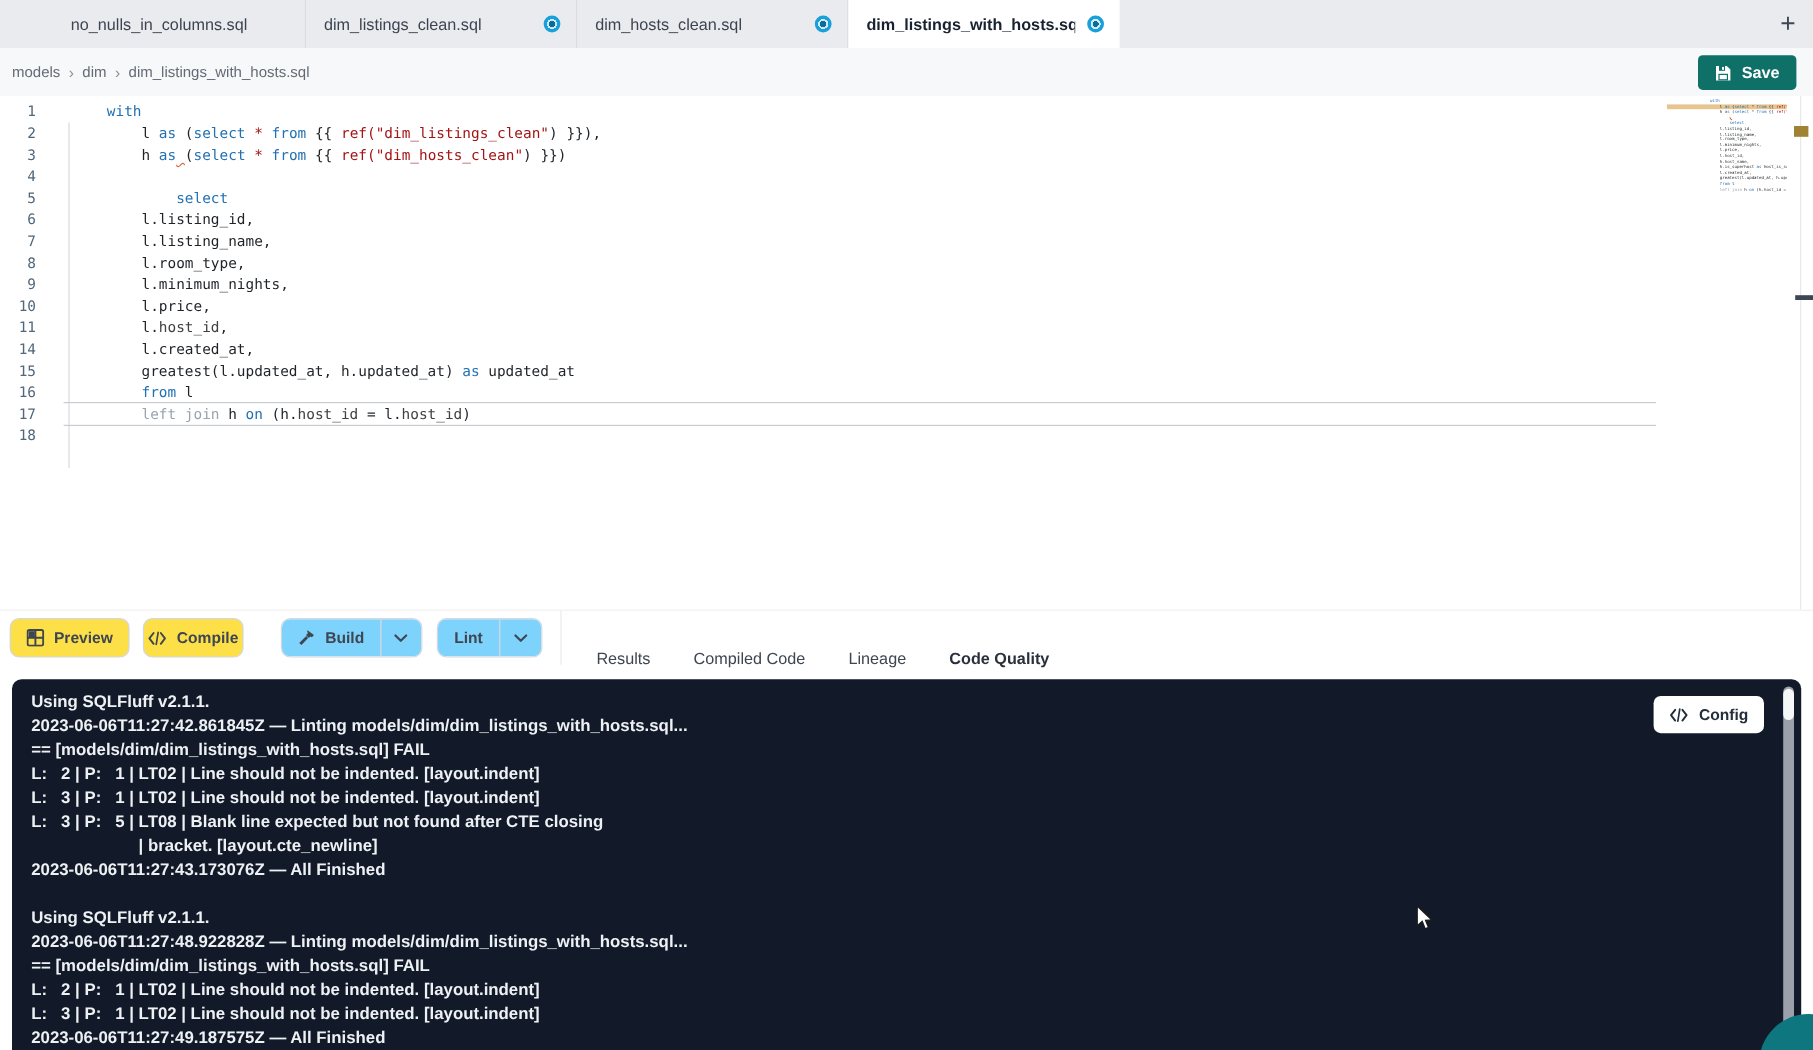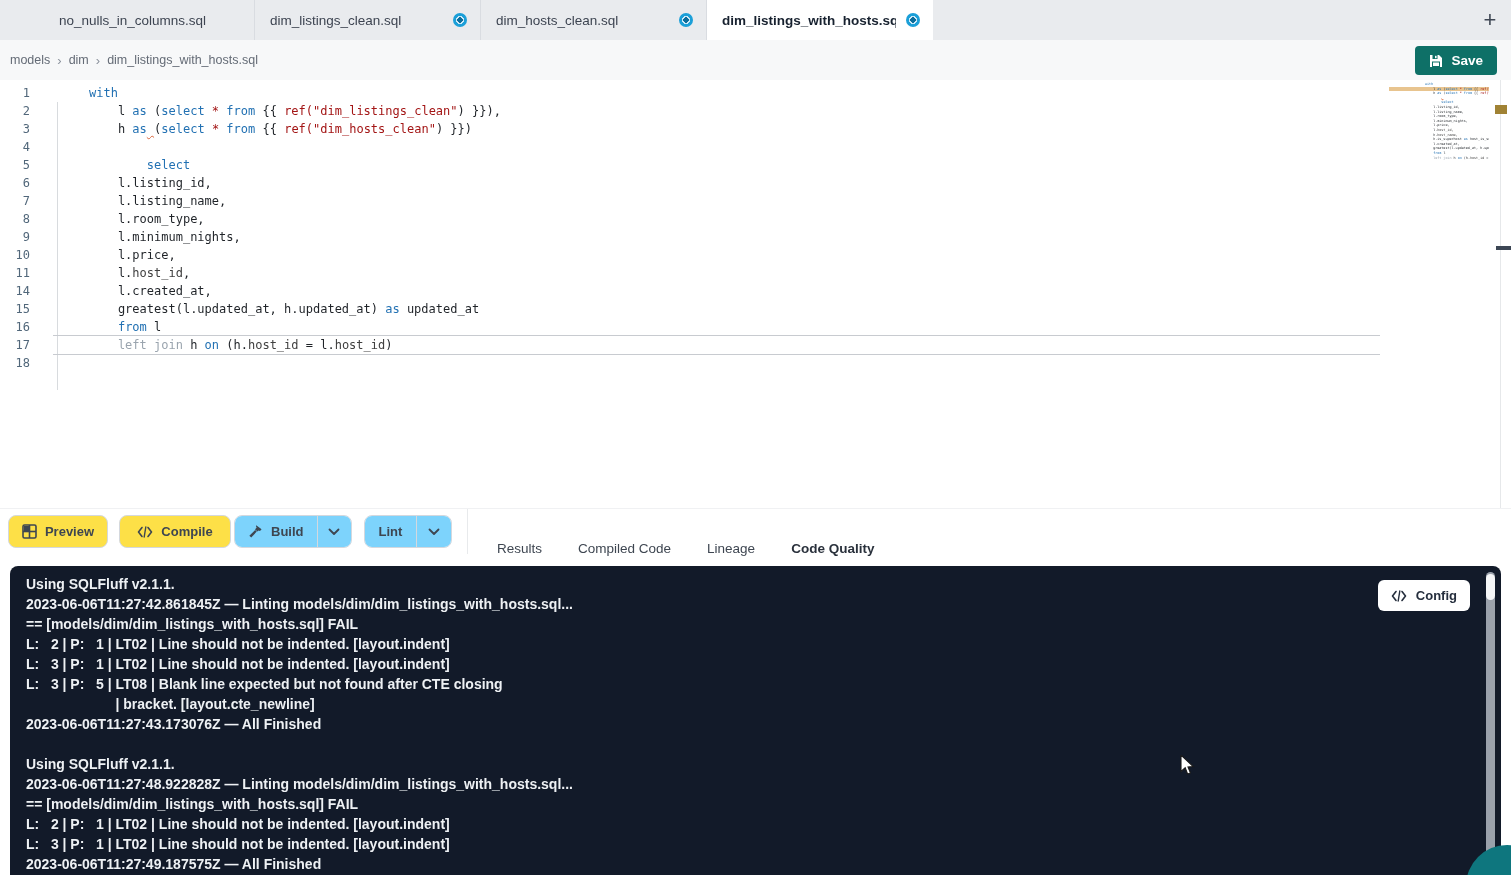--- a/index.html
+++ b/index.html
@@ -158,21 +158,21 @@
       <svg width="15" height="15" viewBox="0 0 15 15">
           <rect x="1" y="1" width="13" height="13" rx="1.5" fill="none" stroke="#3e4651" stroke-width="1.6"></rect>
           <line x1="7.5" y1="1" x2="7.5" y2="14" stroke="#3e4651" stroke-width="1.6"></line>
           <line x1="1" y1="7.5" x2="14" y2="7.5" stroke="#3e4651" stroke-width="1.6"></line>
           <rect x="2" y="2" width="5" height="5" fill="#3e4651"></rect>
         </svg>
     </span>
     <span>Preview</span>
   </button>
 
-  <button class="tbtn" style="left:119px; width:112px;">
+  <button class="tbtn" style="left:119px; width:84px;">
     <span class="icon">
       <svg width="16" height="12" viewBox="0 0 16 12">
           <polyline points="5,1.5 1.5,6 5,10.5" fill="none" stroke="#3e4651" stroke-width="1.6" stroke-linecap="round" stroke-linejoin="round"></polyline>
           <polyline points="11,1.5 14.5,6 11,10.5" fill="none" stroke="#3e4651" stroke-width="1.6" stroke-linecap="round" stroke-linejoin="round"></polyline>
           <line x1="8.8" y1="1" x2="7.2" y2="11" stroke="#3e4651" stroke-width="1.4" stroke-linecap="round"></line>
         </svg>
     </span>
     <span>Compile</span>
   </button>
 

